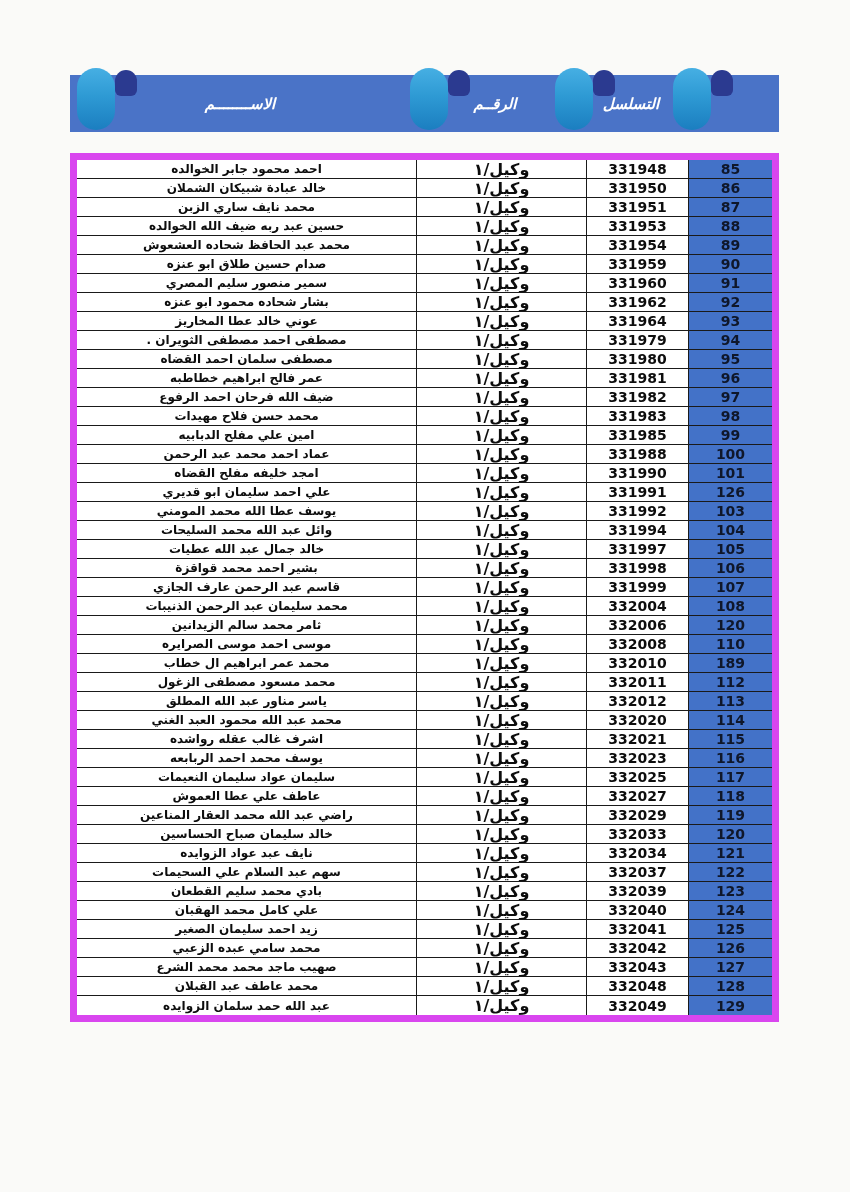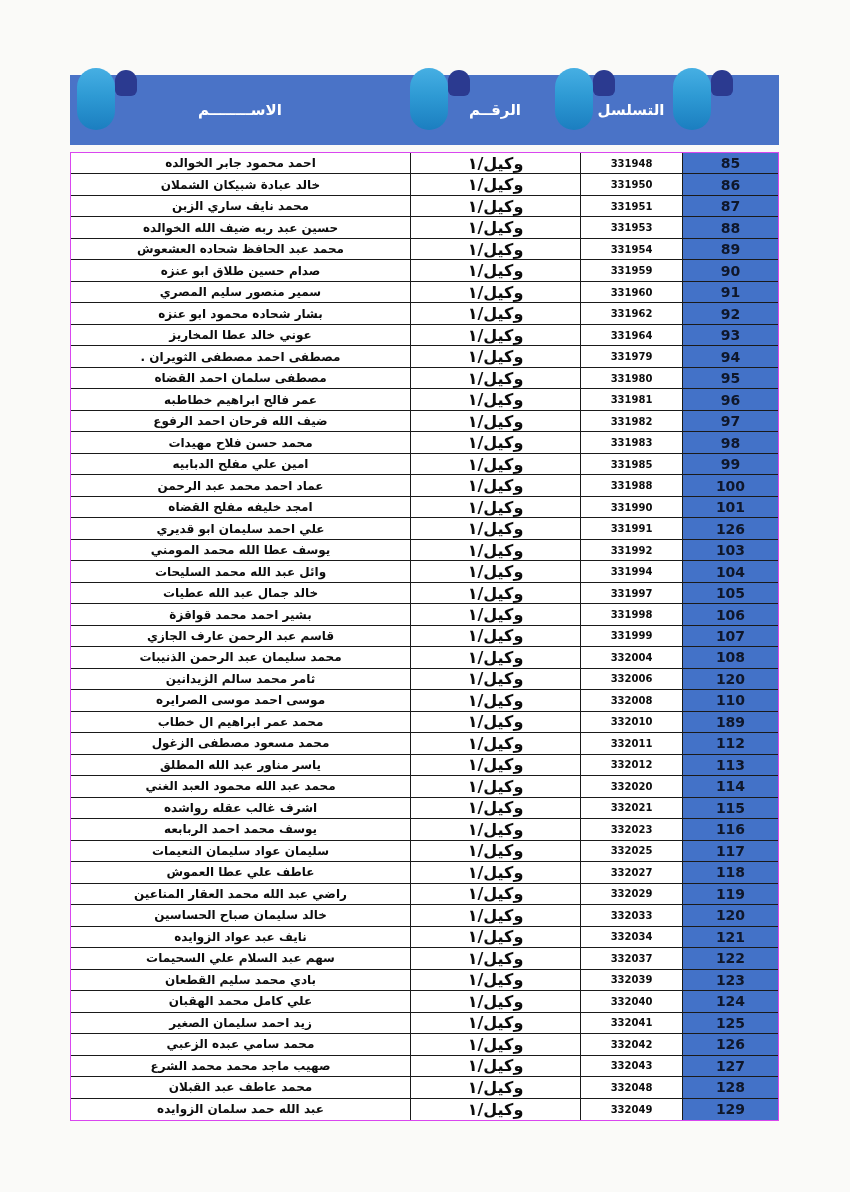--- a/index.html
+++ b/index.html
@@ -5,22 +5,22 @@
   html,body{margin:0;padding:0;}
   body{
     width:850px;height:1192px;position:relative;overflow:hidden;
     background:var(--page-bg,#FAFAF8);
     font-family:"DejaVu Sans","Liberation Sans",sans-serif;
   }
   .table-wrap{position:absolute;left:70px;top:75px;width:709px;}
 
   
   .header{
-    position:relative;height:70px;background:var(--band,#4A73C7);
-    display:grid;grid-template-columns:340px 170px 102px 1fr;
+    position:relative;height:57px;background:var(--band,#4A73C7);
+    display:grid;grid-template-columns:340px 170px 102px 1fr;font-style:italic;
   }
   .header .hlabel{
     position:relative;z-index:3;display:flex;align-items:center;justify-content:center;
     color:#FFFFFF;font-weight:bold;font-size:15px;direction:rtl;
   }
   
   .dome{
     position:absolute;top:-5px;width:22px;height:26px;z-index:1;
     border-radius:11px 11px 6px 6px;background:var(--dome,#2B3A90);
   }
@@ -29,37 +29,37 @@
     border-radius:19px;
     background:linear-gradient(180deg,#46AFE3 0%,#2E9AD4 45%,#1B7EC0 100%);
   }
   .pill.p1{left:7px}   .dome.d1{left:45px}
   .pill.p2{left:340px} .dome.d2{left:378px}
   .pill.p3{left:485px} .dome.d3{left:523px}
   .pill.p4{left:603px} .dome.d4{left:641px}
 
   
   .tbody{
-    position:relative;margin-top:7px;height:969px;box-sizing:border-box;
-    border:1px solid #d946ef;background:#FFFFFF;
+    position:relative;margin-top:21px;height:869px;box-sizing:border-box;
+    border:7px solid #d946ef;background:#FFFFFF;
     display:grid;grid-template-rows:repeat(45,1fr);
   }
   .row{
     display:grid;grid-template-columns:340px 170px 102px 1fr;
     border-bottom:1px solid #1a1a1a;min-height:0;
   }
   .row:last-child{border-bottom:none;}
   .cell{
     display:flex;align-items:center;justify-content:center;min-height:0;
     direction:rtl;white-space:nowrap;overflow:hidden;
     font-weight:bold;color:#0d0d0d;
   }
   .cell.name{border-right:1px solid #1a1a1a;font-size:12px;}
   .cell.rank{border-right:1px solid #1a1a1a;font-size:16px;}
-  .cell.number{border-right:1px solid #1a1a1a;font-size:10px;direction:ltr;}
+  .cell.number{border-right:1px solid #1a1a1a;font-size:14px;direction:ltr;}
   .cell.serial{
     background:var(--serial,#4372C8);color:#0f172a;font-size:14px;direction:ltr;
   }
 </style>
 </head>
 <body style="--page-bg: #FAFAF8; --band: #4A73C7; --serial: #4372C8; --dome: #2B3A90;">
 
 <div class="table-wrap">
 
   <div class="header">

